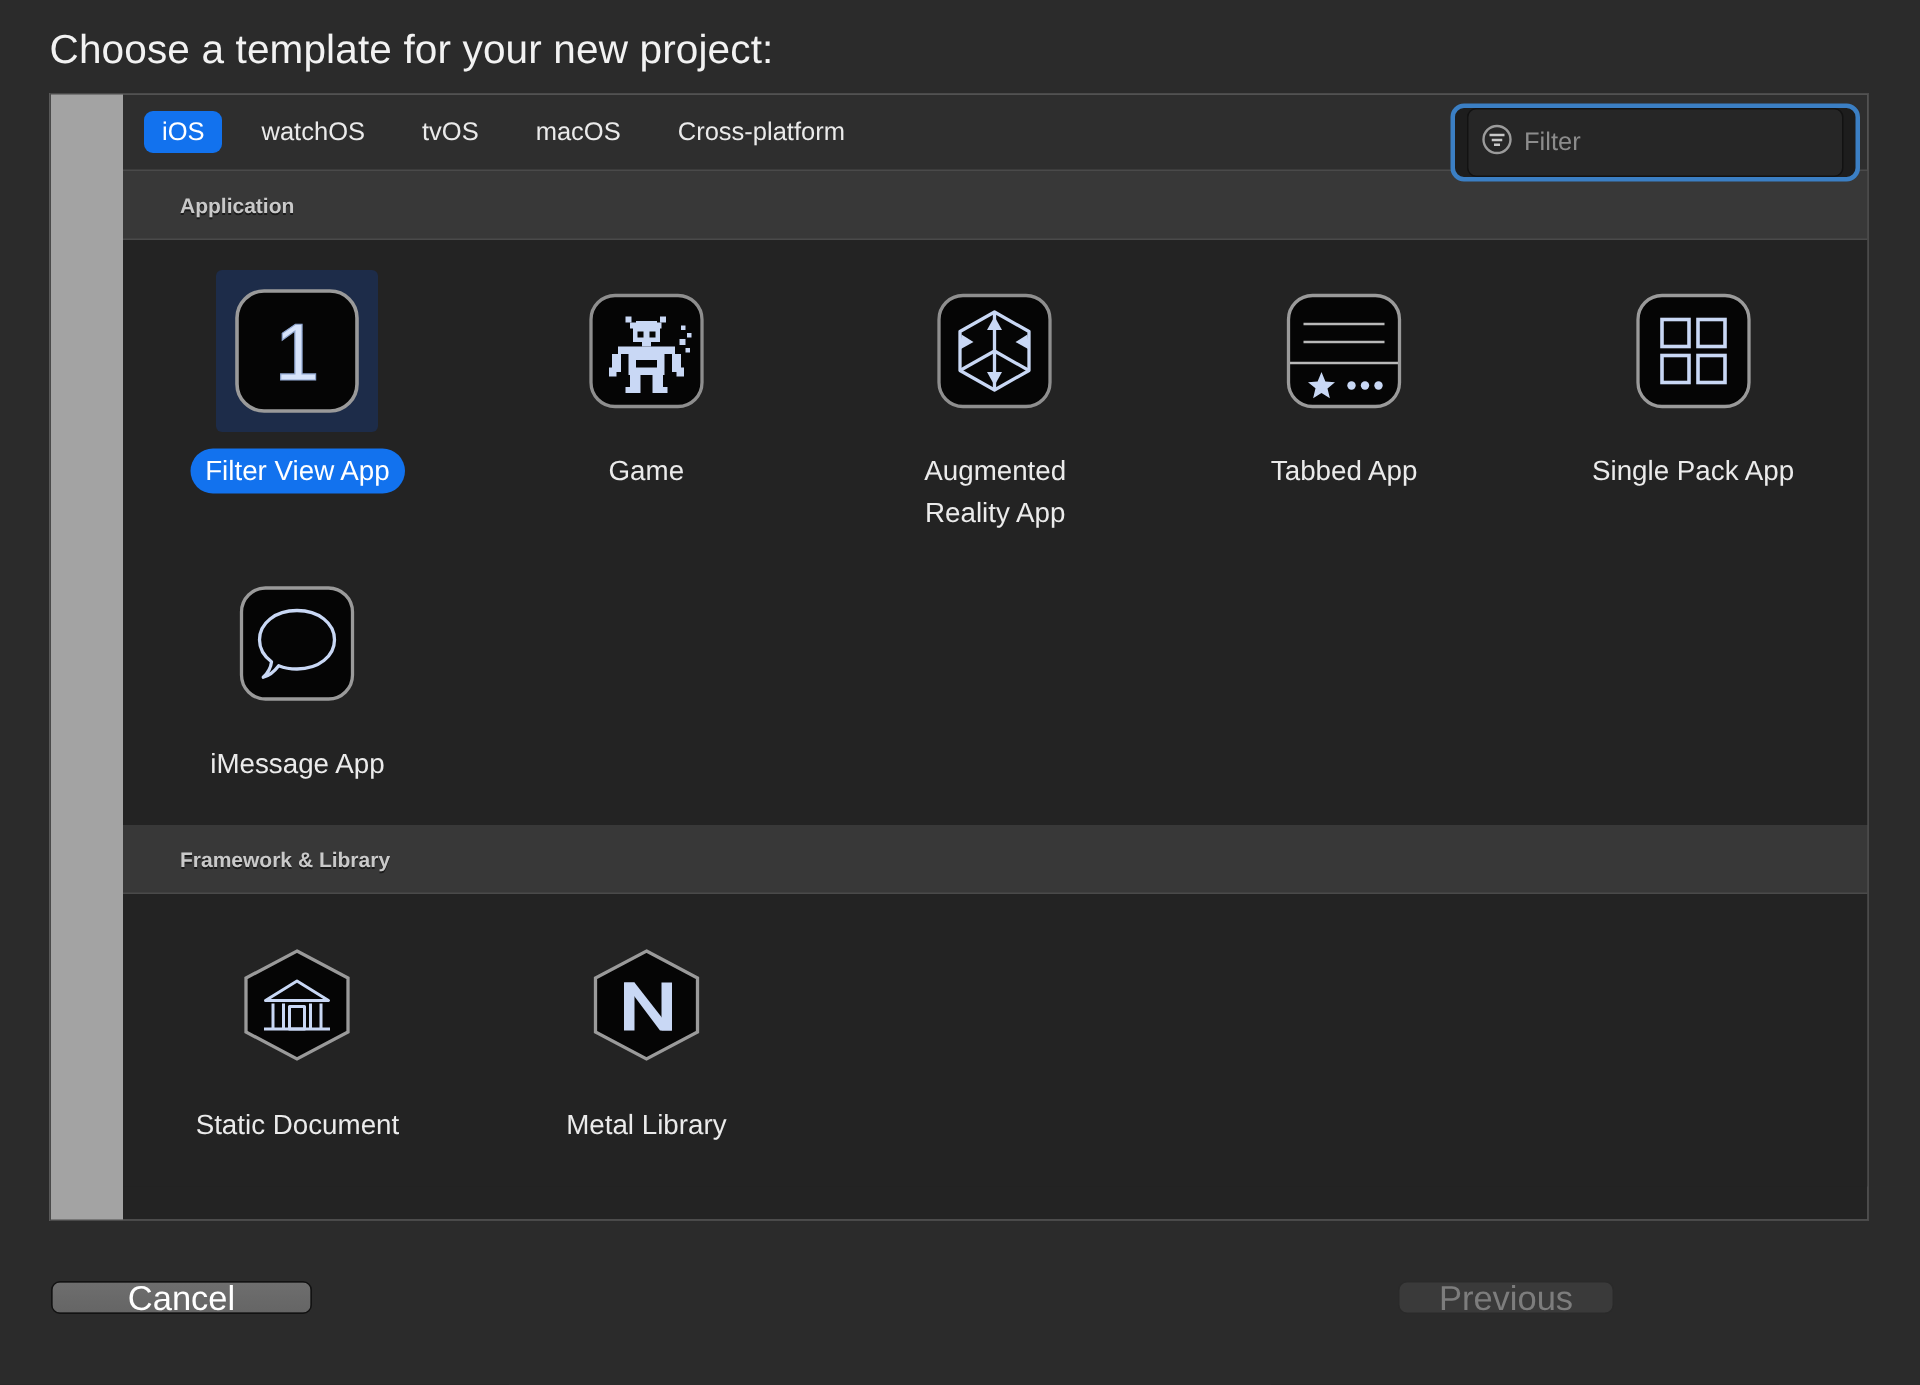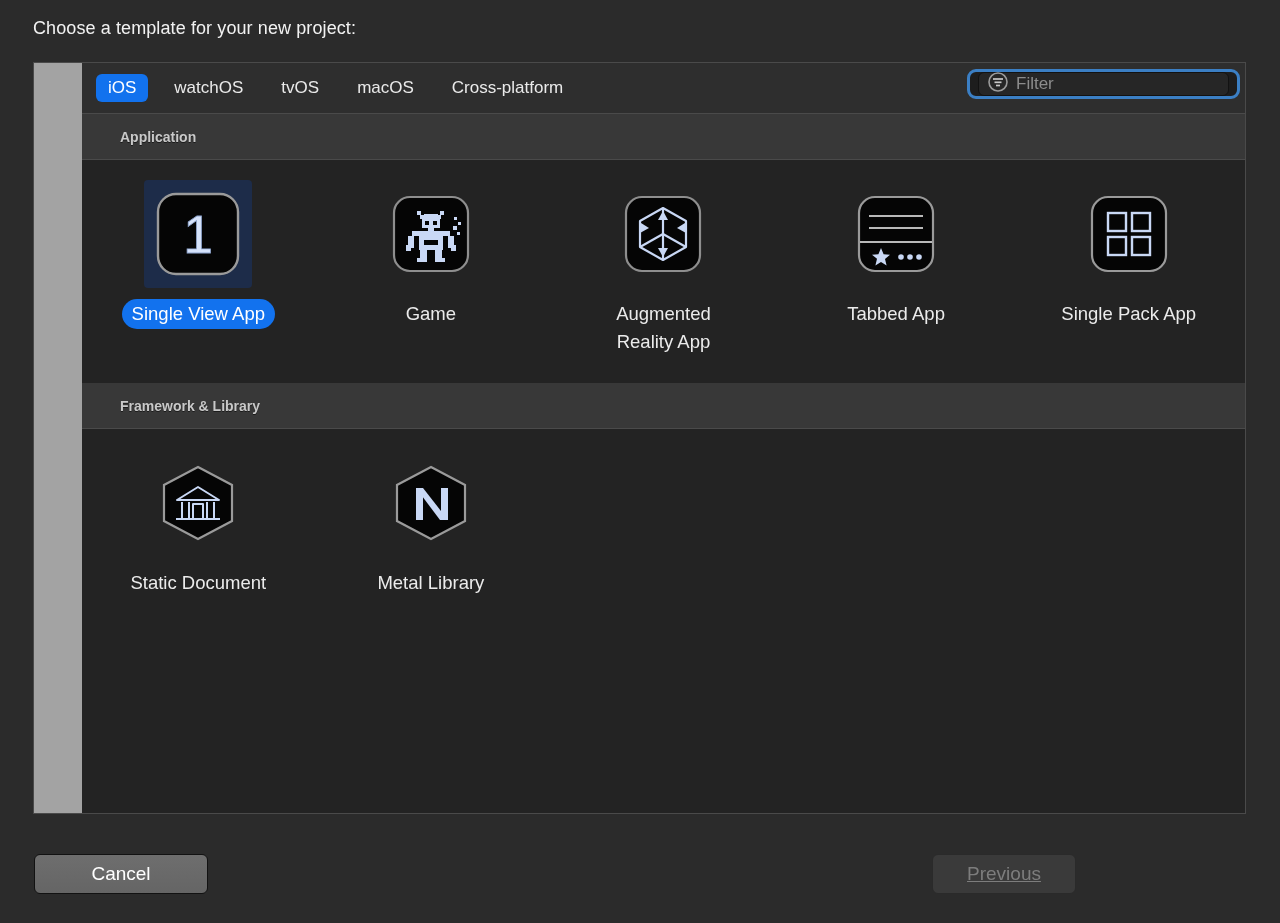--- a/index.html
+++ b/index.html
@@ -14,21 +14,21 @@
   #root {
     position: relative;
     width: 1280px; height: 923px;
     background: #2b2b2b;
   }
 
   
   .dialog-title {
     position: absolute;
     left: 33px; top: 18px;
-    font-size: 18px;
+    font-size: 27px;
     color: #f2f2f2;
     letter-spacing: 0.1px;
     white-space: nowrap;
   }
 
   
   .panel {
     position: absolute;
     left: 33px; top: 62px;
     width: 1213px; height: 752px;
@@ -61,21 +61,21 @@
   }
   .tab.selected {
     background: #1272ee;
     color: #ffffff;
   }
 
   
   .filter-wrap {
     position: absolute;
     right: 5px; top: 6px;
-    width: 273px; height: 30px;
+    width: 273px; height: 52px;
     border-radius: 9px;
     border: 3px solid #3b7fc4;
     background: #1d1d1d;
     display: flex;
     align-items: center;
     padding: 0 8px;
   }
   .filter-inner {
     display: flex;
     align-items: center;
@@ -162,42 +162,41 @@
   }
 
   
   .footer {
     position: absolute;
     left: 0; right: 0; top: 852px;
     height: 44px;
   }
   .btn {
     position: absolute;
-    height: 40px;
+    height: 22px;
     border-radius: 6px;
-    font-size: 19px;
+    font-size: 23px;
     display: flex;
     align-items: center;
     justify-content: center;
     cursor: default;
     border: 1px solid #121212;
   }
   .btn-cancel {
     left: 34px; top: 2px;
     width: 174px;
     background: linear-gradient(#6e6e6e, #656565);
     color: #ffffff;
   }
   .btn-previous {
     left: 932px; top: 2px;
     width: 144px;
     background: #3a3a3a;
     color: #7d7d7d;
     border-color: #2a2a2a;
-    text-decoration: underline;
   }
   .btn-next {
     left: 1100px; top: 2px;
     width: 146px;
     background: linear-gradient(#2b7ced, #1a62d6);
     color: #ffffff;
     border-color: #10305e;
   }
 </style>
 </head>
@@ -237,21 +236,21 @@
       <div class="section-body app">
         <div class="grid">
 
           <div class="tile selected">
             <div class="tile-icon-box">
               <svg width="86" height="86" viewBox="0 0 86 86">
                 <rect x="3" y="3" width="80" height="80" rx="18" fill="#050505" stroke="#9a9a9a" stroke-width="2.4"></rect>
                 <text x="43" y="62" text-anchor="middle" font-family="Liberation Sans, sans-serif" font-size="54" fill="#d6e3fb" stroke="#8fa6cf" stroke-width="0.8">1</text>
               </svg>
             </div>
-            <div class="tile-label">Single View App</div>
+            <div class="tile-label">Filter View App</div>
           </div>
 
           <div class="tile">
             <div class="tile-icon-box">
               <svg width="78" height="78" viewBox="0 0 78 78">
                 <rect x="2" y="2" width="74" height="74" rx="16" fill="#050505" stroke="#8e8e8e" stroke-width="2.2"></rect>
                 <g fill="#c9d8f5">
 
                   <rect x="25" y="16" width="4" height="4"></rect>
                     <rect x="48" y="16" width="4" height="4"></rect>
@@ -341,20 +340,29 @@
                   <rect x="18" y="18" width="18" height="18"></rect>
                   <rect x="42" y="18" width="18" height="18"></rect>
                   <rect x="18" y="42" width="18" height="18"></rect>
                   <rect x="42" y="42" width="18" height="18"></rect>
                 </g>
               </svg>
             </div>
             <div class="tile-label">Single Pack App</div>
           </div>
 
+          <div class="tile">
+            <div class="tile-icon-box">
+              <svg width="78" height="78" viewBox="0 0 78 78">
+                <rect x="2" y="2" width="74" height="74" rx="16" fill="#050505" stroke="#9a9a9a" stroke-width="2.2"></rect>
+                <path d="M39 17 C53.5 17 64 25.5 64 36.5 C64 47.5 53.5 56 39 56 C34.5 56 30.3 55.2 26.8 53.8 C24 57.5 20 60.5 16.5 61.5 C19.8 58.3 21.6 55 22 51.2 C17.2 47.6 14 42.4 14 36.5 C14 25.5 24.5 17 39 17 Z" fill="none" stroke="#c9d8f5" stroke-width="2.2" stroke-linejoin="round"></path>
+              </svg>
+            </div>
+            <div class="tile-label">iMessage App</div>
+          </div>
 
           <div></div>
           <div></div>
         </div>
       </div>
 
       <div class="section-header">Framework &amp; Library</div>
       <div class="section-body lib">
         <div class="grid">
 

